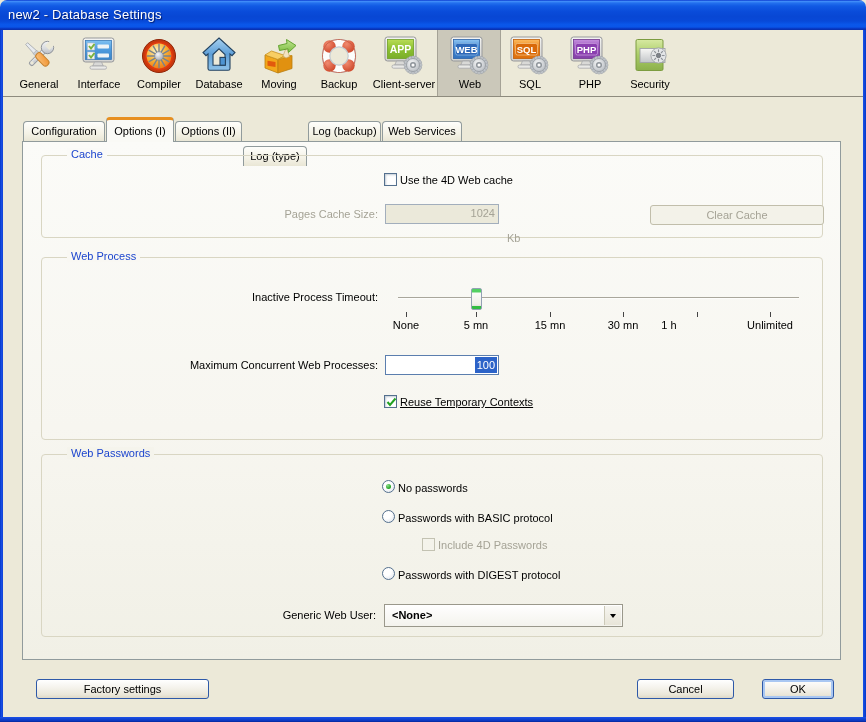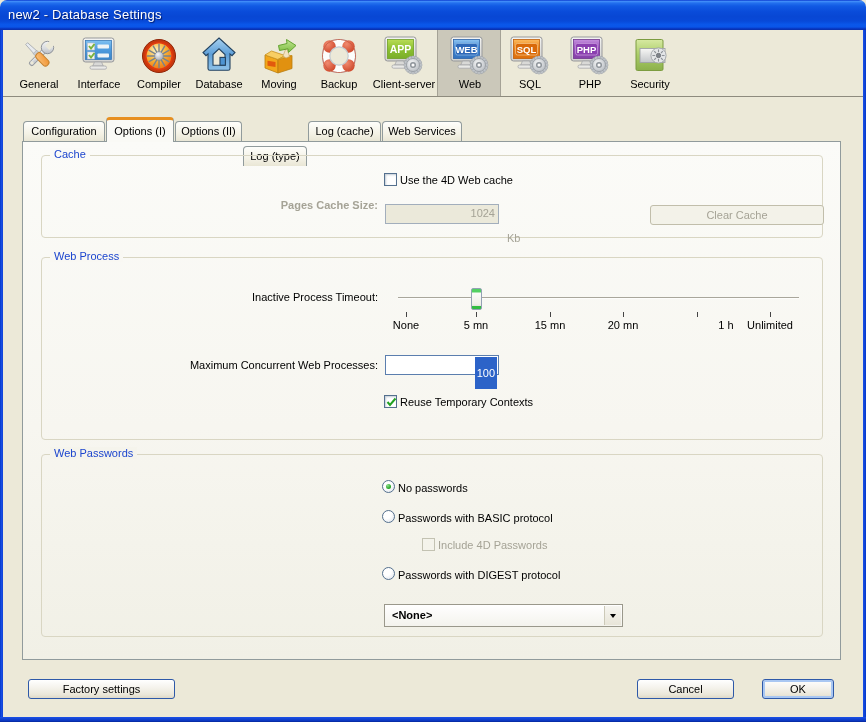--- a/index.html
+++ b/index.html
@@ -51,42 +51,42 @@
     border-top:3px solid #E78F20; z-index:8;
   }
 
   
   .panel { position:absolute; left:22px; top:141px; width:819px; height:519px;
            border:1px solid #919B9C;
            background:linear-gradient(180deg,#FBFBF8 0%,#F7F6F0 55%,#F1F0E6 100%);
            z-index:5; }
 
   .group { position:absolute; border:1px solid #D9D6C3; border-radius:4px; z-index:7; }
-  .group > .gtitle { position:absolute; top:-8px; left:8px; padding:0 4px; font-size:11px; color:#1C45CE; }
+  .group > .gtitle { position:absolute; top:-8px; left:25px; padding:0 4px; font-size:11px; color:#1C45CE; }
 
   
   .lbl { position:absolute; font-size:11px; line-height:14px; white-space:nowrap; }
   .lbl.right { text-align:right; }
   .disabled-text { color:#A5A396; }
 
   .xp-check { position:absolute; width:13px; height:13px; background:#fff;
               border:1px solid #54708E; box-shadow:inset 1px 1px 2px rgba(120,140,160,.45); }
   .xp-check.disabled { border-color:#C3C2B2; background:transparent; box-shadow:none; }
   .xp-check svg { position:absolute; left:0px; top:0px; }
 
   .xp-radio { position:absolute; width:13px; height:13px; border-radius:50%;
               background:radial-gradient(circle at 35% 30%,#FFFFFF 40%,#E9EDF2 75%,#D5DCE4);
               border:1px solid #54708E; }
   .xp-radio .dot { position:absolute; left:3px; top:3px; width:5px; height:5px; border-radius:50%;
                    background:radial-gradient(circle at 35% 30%,#8CE08C,#21A121 70%); }
 
   .text-input { position:absolute; background:#fff; border:1px solid #5B7EAE; font-size:11px; }
   .text-input.disabled { background:#EBE9DA; border:1px solid #A2AEBC; }
   .text-input .val { position:absolute; right:3px; top:2px; font-size:11px; }
-  .text-input .val.sel { background:#2C63C8; color:#fff; padding:16px 2px; top:1px; bottom:1px; right:1px;
+  .text-input .val.sel { background:#2C63C8; color:#fff; padding:0 2px; top:1px; bottom:1px; right:1px;
                          display:flex; align-items:center; }
 
   .btn { position:absolute; border:1px solid #2E59A8; border-radius:3px;
          background:linear-gradient(180deg,#FFFFFF,#F4F2EB 45%,#EBE7DA 80%,#DFD9C8);
          font-size:11px; text-align:center; color:#000; cursor:default;
          display:flex; align-items:center; justify-content:center; }
   .btn.default { box-shadow:inset 0 0 0 2px #A9C7F2; border-color:#2E59A8; }
   .btn.disabled { border:1px solid #C1BEAB; background:#F3F2E9; color:#A5A396; box-shadow:none; }
 
   
@@ -383,30 +383,30 @@
       <span class="tlabel">Security</span>
     </div>
 
     <div class="toolbar-bottom-line"></div>
   </div>
 
   <div class="tab" style="left:23px; width:82px;"><span>Configuration</span></div>
   <div class="tab selected" style="left:106px; width:68px;"><span>Options (I)</span></div>
   <div class="tab" style="left:175px; width:67px;"><span>Options (II)</span></div>
   <div class="tab" style="left:243px; width:64px;margin-top:25px;"><span>Log (type)</span></div>
-  <div class="tab" style="left:308px; width:73px;"><span>Log (cache)</span></div>
+  <div class="tab" style="left:308px; width:73px;"><span>Log (backup)</span></div>
   <div class="tab" style="left:382px; width:80px;"><span>Web Services</span></div>
 
   <div class="panel"></div>
 
   <div class="group" style="left:41px; top:155px; width:782px; height:83px;">
     <span class="gtitle" style="background:#FAFAF7;">Cache</span>
     <div class="xp-check" style="left:342px; top:17px;"></div>
     <span class="lbl" style="left:358px; top:17px;">Use the 4D Web cache</span>
-    <span class="lbl right disabled-text" style="left:0; top:42px; width:336px;font-weight:bold;">Pages Cache Size:</span>
+    <span class="lbl right disabled-text" style="left:0; top:51px; width:336px;">Pages Cache Size:</span>
     <div class="text-input disabled" style="left:343px; top:48px; width:114px; height:20px;">
       <span class="val disabled-text">1024</span>
     </div>
     <span class="lbl disabled-text" style="left:465px; top:51px;margin-top:24px;">Kb</span>
     <div class="btn disabled" style="left:608px; top:49px; width:174px; height:20px;">
       <span>Clear Cache</span>
     </div>
   </div>
 
   <div class="group" style="left:41px; top:257px; width:782px; height:183px;">
@@ -417,63 +417,64 @@
     <div class="slider-thumb" style="left:429px; top:30px;"></div>
     <div class="tick" style="left:364px; top:54px;"></div>
     <div class="tick" style="left:434px; top:54px;"></div>
     <div class="tick" style="left:508px; top:54px;"></div>
     <div class="tick" style="left:581px; top:54px;"></div>
     <div class="tick" style="left:655px; top:54px;"></div>
     <div class="tick" style="left:728px; top:54px;"></div>
     <span class="tick-label" style="left:364px; top:61px;">None</span>
     <span class="tick-label" style="left:434px; top:61px;">5 mn</span>
     <span class="tick-label" style="left:508px; top:61px;">15 mn</span>
-    <span class="tick-label" style="left:581px; top:61px;">20 mn</span>
-    <span class="tick-label" style="left:684px; top:61px;">1 h</span>
+    <span class="tick-label" style="left:581px; top:61px;">30 mn</span>
+    <span class="tick-label" style="left:627px; top:61px;">1 h</span>
     <span class="tick-label" style="left:728px; top:61px;">Unlimited</span>
 
     <span class="lbl right" style="left:0; top:100px; width:336px;">Maximum Concurrent Web Processes:</span>
     <div class="text-input" style="left:343px; top:97px; width:114px; height:20px;">
       <span class="val sel">100</span>
     </div>
 
     <div class="xp-check" style="left:342px; top:137px;">
       <svg width="13" height="13" viewBox="0 0 13 13">
           <path d="M2.5 6 L5 9 L10.5 2.5" fill="none" stroke="#21A121" stroke-width="2"></path>
         </svg>
     </div>
-    <span class="lbl" style="left:358px; top:137px;">Reuse Temporary Contexts</span>
+    <span class="lbl" style="left:358px; top:137px;text-decoration:underline;">Reuse Temporary Contexts</span>
   </div>
 
   <div class="group" style="left:41px; top:454px; width:782px; height:183px;">
     <span class="gtitle" style="background:#F5F4EC;">Web Passwords</span>
 
     <div class="xp-radio" style="left:340px; top:25px;">
         <span class="dot"></span>
       </div>
     <span class="lbl" style="left:356px; top:26px;">No passwords</span>
 
     <div class="xp-radio" style="left:340px; top:55px;"></div>
     <span class="lbl" style="left:356px; top:56px;">Passwords with BASIC protocol</span>
 
     <div class="xp-check disabled" style="left:380px; top:83px;"></div>
     <span class="lbl disabled-text" style="left:396px; top:83px;">Include 4D Passwords</span>
 
     <div class="xp-radio" style="left:340px; top:112px;"></div>
     <span class="lbl" style="left:356px; top:113px;">Passwords with DIGEST protocol</span>
 
+    <span class="lbl right" style="left:0; top:153px; width:334px;">Generic Web User:</span>
     <div class="combo" style="left:342px; top:149px; width:239px; height:23px;">
       <span class="cval">&lt;None&gt;</span>
       <span class="cbtn">
           <span class="arrow"></span>
         </span>
     </div>
   </div>
 
-  <div class="btn" style="left:28px; top:679px; width:147px; height:20px; z-index:20;">
+  <div class="btn" style="left:36px; top:679px; width:173px; height:20px; z-index:20;">
     <span>Factory settings</span>
   </div>
   <div class="btn" style="left:637px; top:679px; width:97px; height:20px; z-index:20;">
     <span>Cancel</span>
   </div>
   <div class="btn default" style="left:762px; top:679px; width:72px; height:20px; z-index:20;">
     <span>OK</span>
   </div>
 
   <div class="frame-left"></div>

